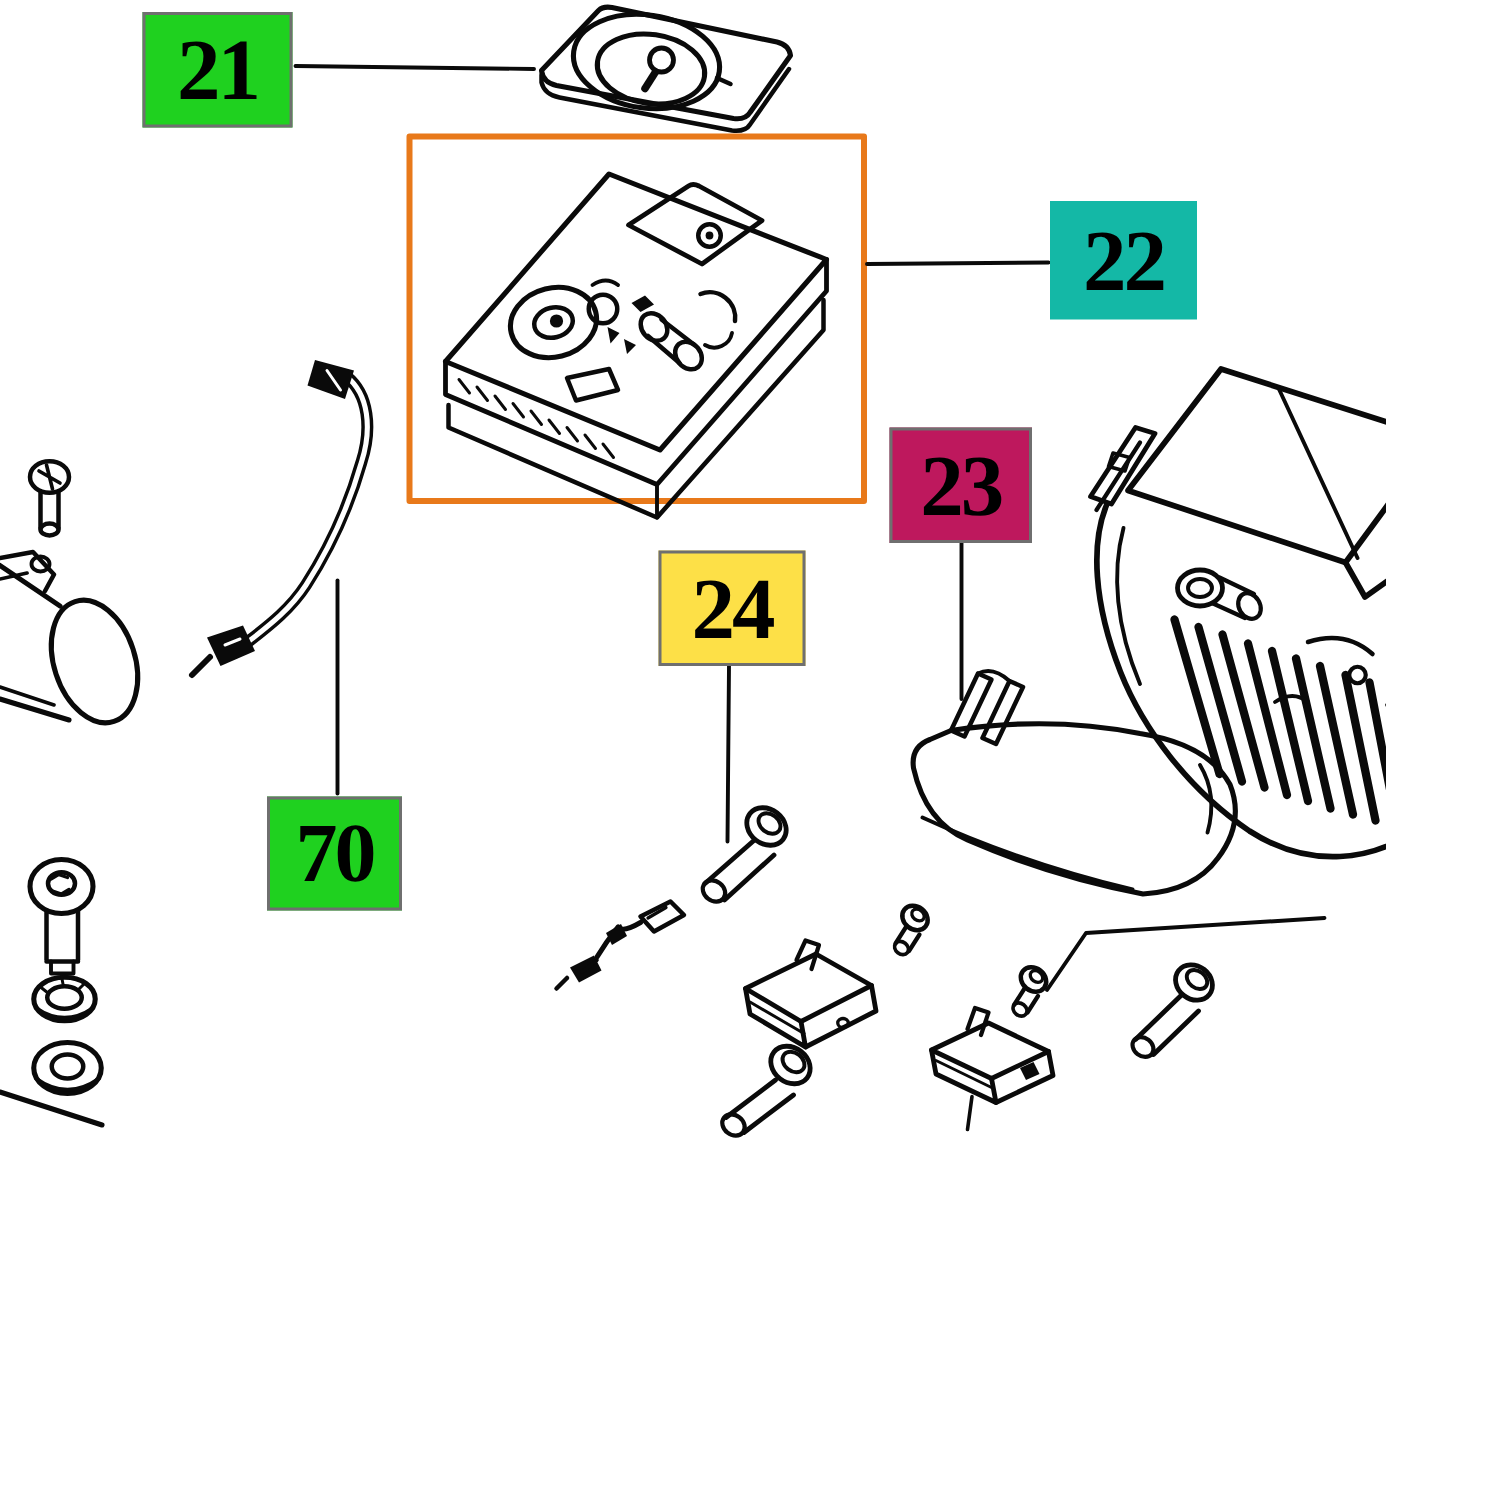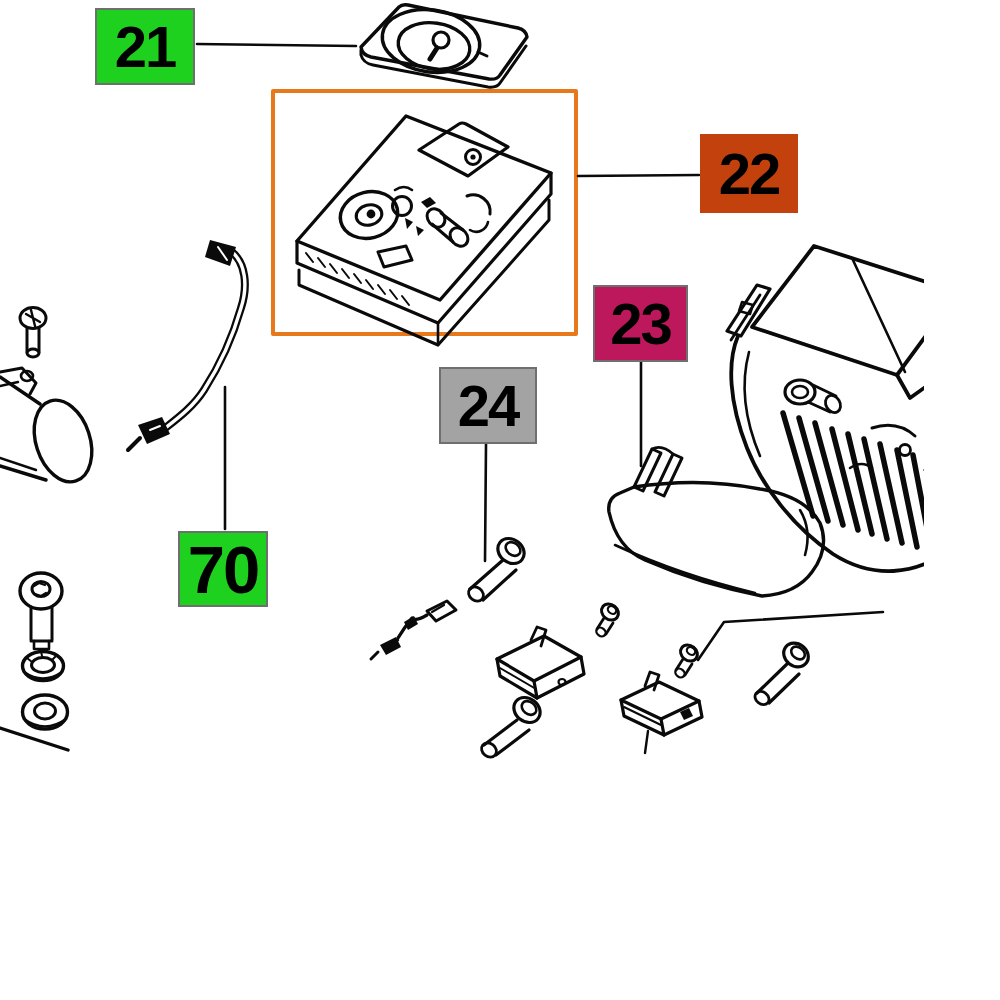--- a/index.html
+++ b/index.html
@@ -4,36 +4,36 @@
 <style>
   :root{
     --green:#1fd11f;
     --red:#eb0c0c;
     --orange:#e8791a;
     --ink:#0a0a0a;
   }
   html,body{margin:0;padding:0;background:#fff;}
   .screen{
     position:relative;width:924px;height:1000px;background:#fff;overflow:hidden;
-    font-family:Liberation Sans, sans-serif;
+    font-family:Liberation Serif, serif;
   }
   svg.art{position:absolute;left:0;top:0;}
   .callout{
     position:absolute;display:flex;align-items:center;justify-content:center;
     font-weight:bold;color:#000;letter-spacing:-2px;box-sizing:border-box;
     cursor:pointer;user-select:none;
   }
   .green{background:var(--green);border:2px solid #6f6f6f;}
   .red{background:var(--red);}
   #c21{left:95px;top:8px;width:100px;height:77px;font-size:58px;}
   #c22{left:700px;top:134px;width:98px;height:79px;font-size:58px;}
   #c23{left:593px;top:285px;width:95px;height:77px;font-size:58px;}
   #c24{left:439px;top:367px;width:98px;height:77px;font-size:58px;}
   #c25{left:883px;top:580px;width:93px;height:79px;font-size:58px;}
-  #c70{left:178px;top:531px;width:90px;height:76px;font-size:67px;}
+  #c70{left:178px;top:531px;width:90px;height:76px;font-size:56px;}
   .partnum{
     position:absolute;left:0;top:818px;width:1000px;text-align:center;
     font-weight:bold;font-size:130px;line-height:120px;color:#111;
   }
   .partnum span{display:inline-block;transform:scaleX(0.9);letter-spacing:-2px;}
 </style>
 </head>
 <body>
 
 <div class="screen">
@@ -254,18 +254,18 @@
       <path d="M 621,700 L 624,716 L 664,735 L 661,719"></path>
       <path d="M 664,735 L 702,717 L 699,701"></path>
       <path d="M 624,707 L 661,725" stroke-width="2"></path>
       <path d="M 645,686 L 650,672 L 659,675 L 654,690" stroke-width="2.8"></path>
       <path d="M 680,712 L 689,708 L 693,716 L 684,720 Z" fill="#0a0a0a" stroke="none"></path>
       <path d="M 648,731 L 645,753" stroke-width="2.4"></path>
     </g>
   </svg>
 
   <div class="callout green" id="c21" style="background: rgb(31, 209, 31);">21</div>
-  <div class="callout red" id="c22" style="background: #c2410c;">22</div>
+  <div class="callout red" id="c22" style="background: #14b8a6;">22</div>
   <div class="callout green" id="c23" style="background: #be185d;">23</div>
-  <div class="callout green" id="c24" style="background: #a3a3a3;">24</div>
+  <div class="callout green" id="c24" style="background: #fde047;">24</div>
   <div class="callout green" id="c70" style="background: rgb(31, 209, 31);">70</div>
 
 </div>
 
 </body></html>

